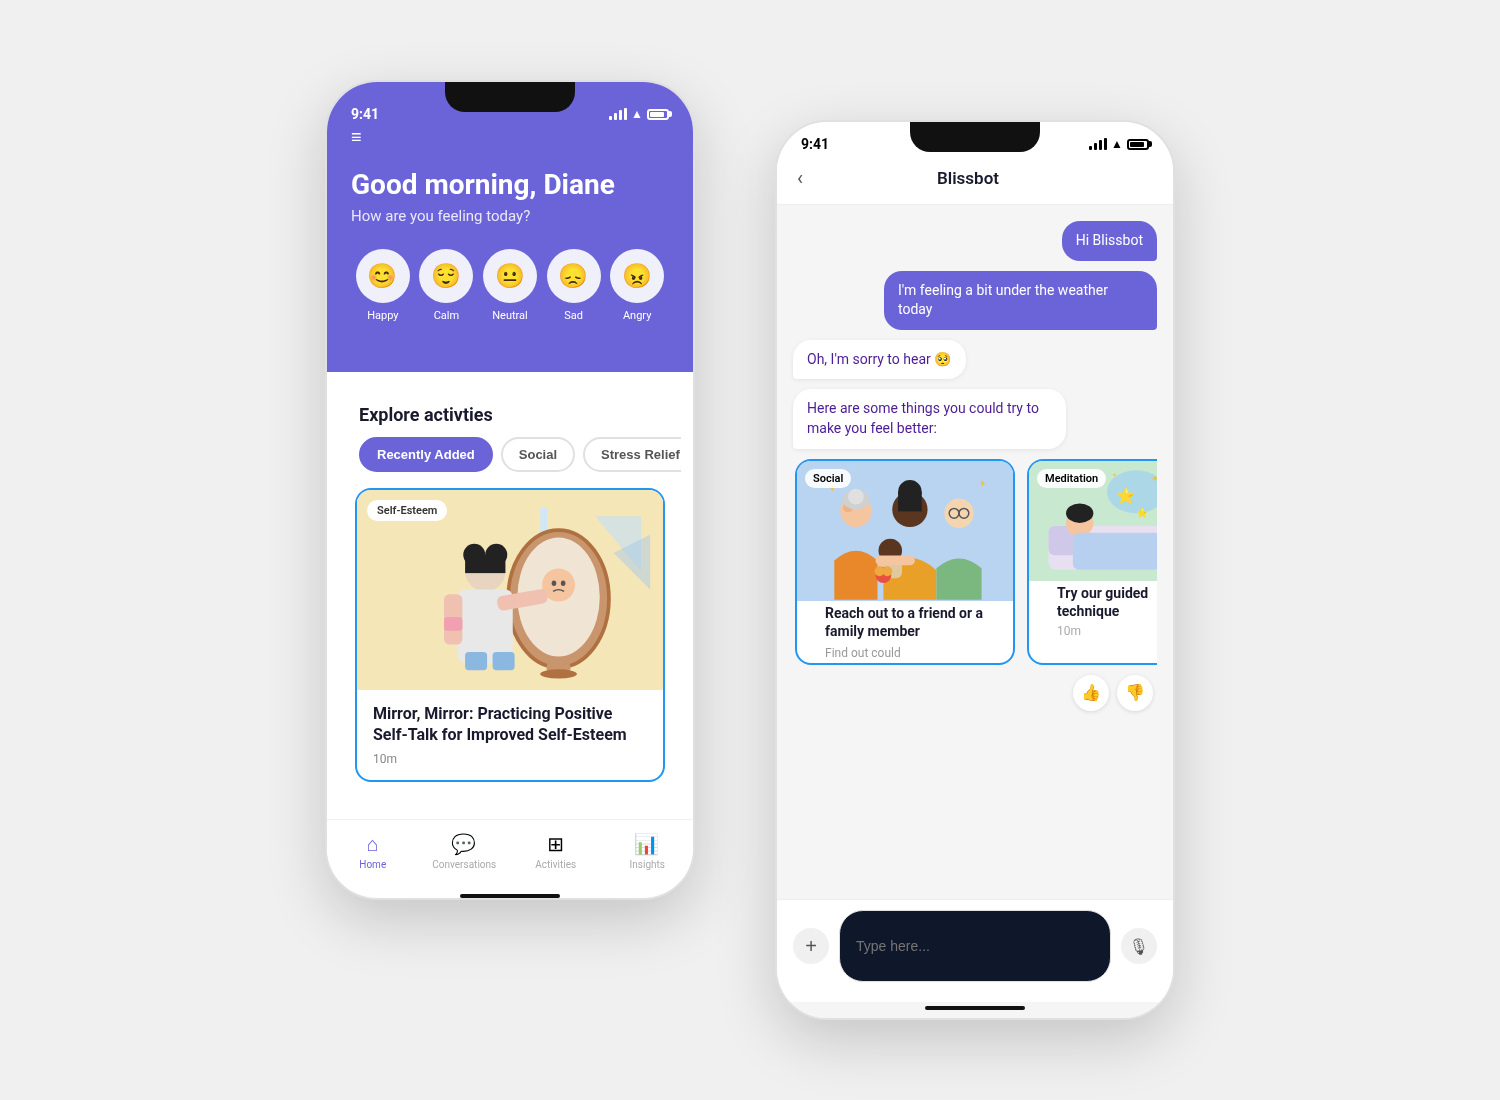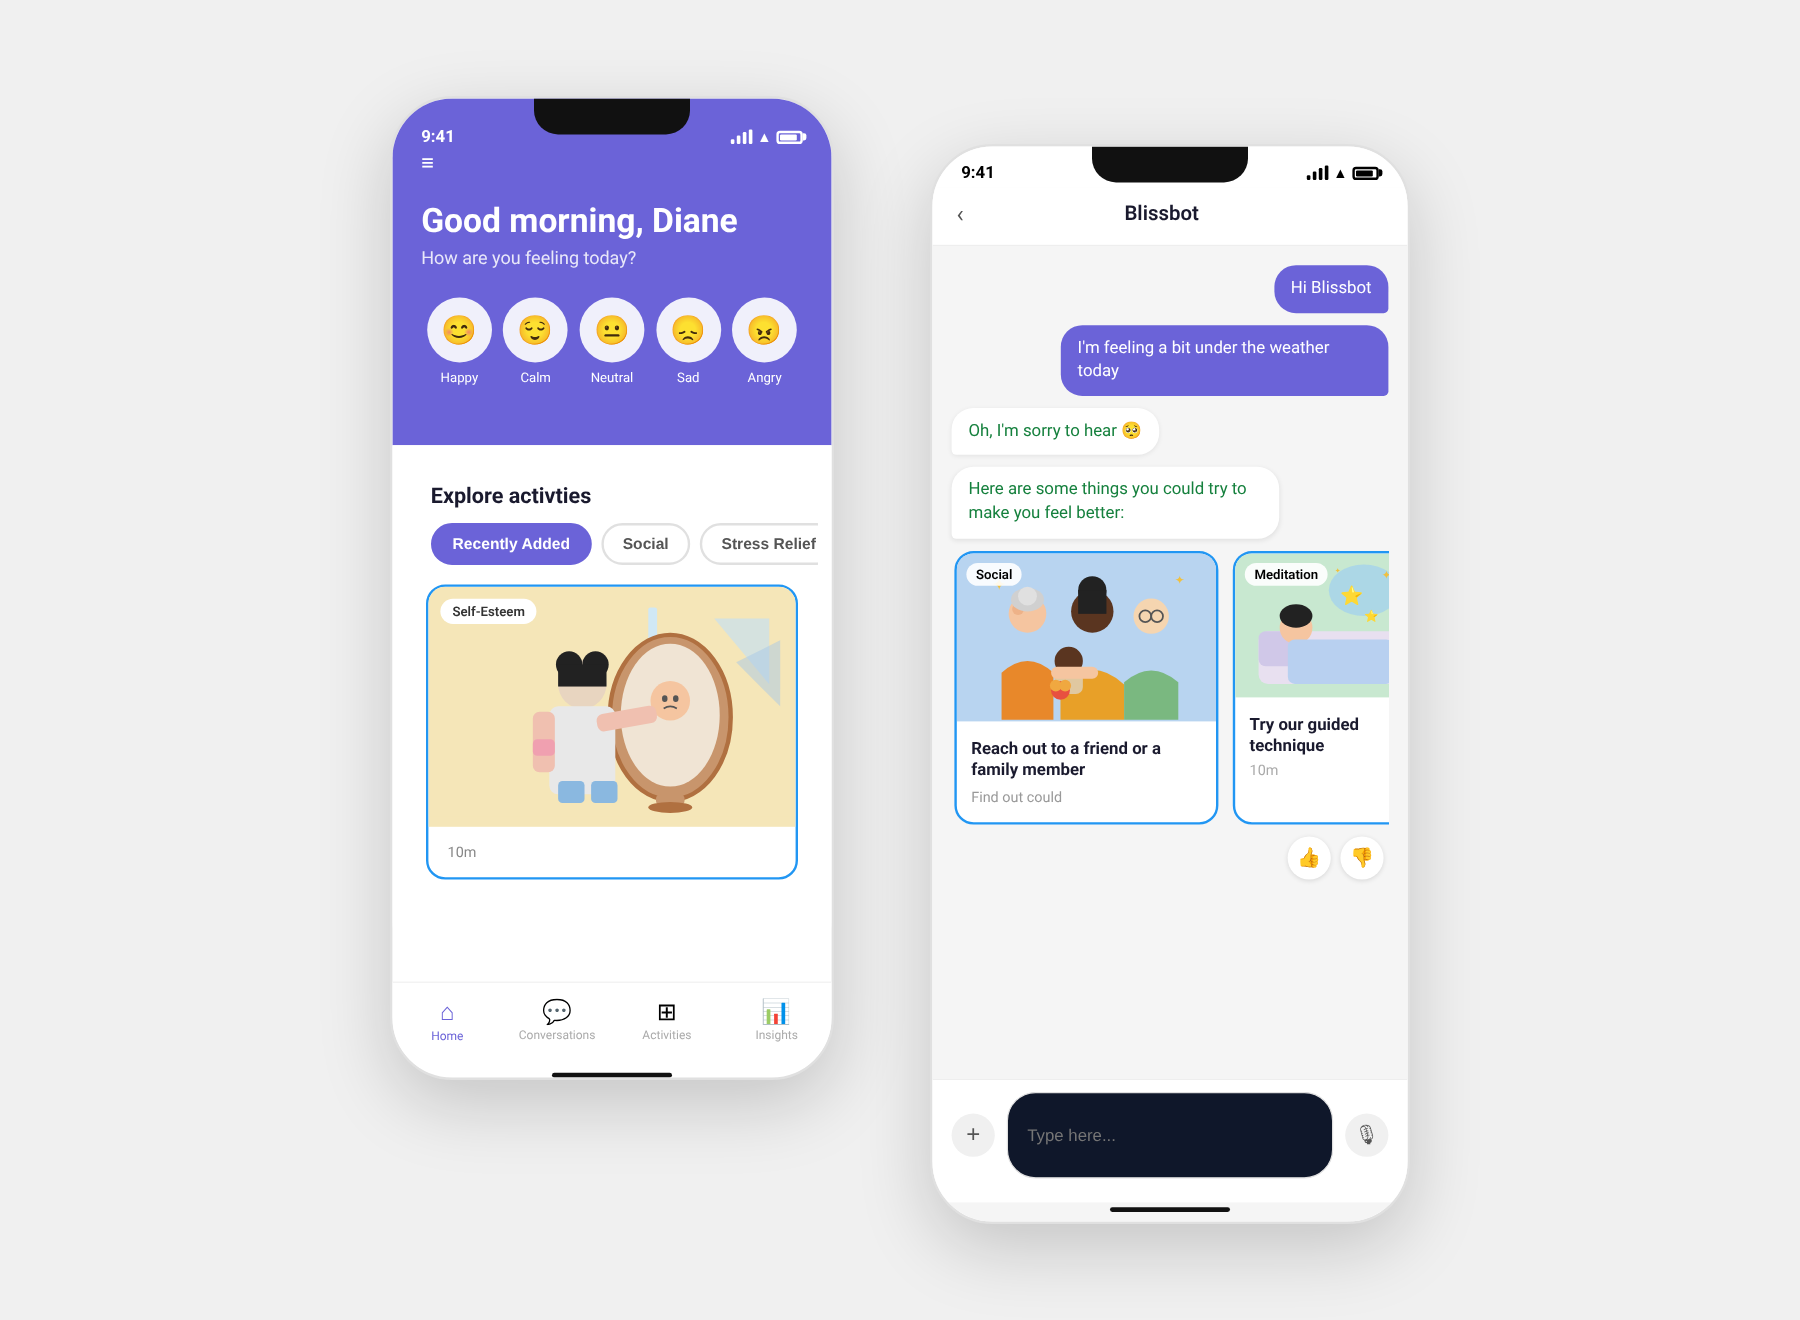--- a/index.html
+++ b/index.html
@@ -247,21 +247,21 @@
     }
     .msg-user {
       background: #6B63D8;
       color: #fff;
       align-self: flex-end;
       border-bottom-right-radius: 4px;
       margin-left: 11px;
     }
     .msg-bot {
       background: #fff;
-      color: #15803d;
+      color: #4c1d95;
       align-self: flex-start;
       border-bottom-left-radius: 4px;
       box-shadow: 0 1px 4px rgba(0,0,0,0.08);
     }
 
     .suggestions-row {
       display: flex;
       gap: 12px;
       padding: 0 2px;
       overflow-x: auto;
@@ -285,21 +285,21 @@
     .sug-badge {
       position: absolute;
       top: 8px; left: 8px;
       background: rgba(255,255,255,0.9);
       border-radius: 12px;
       padding: 3px 8px;
       font-size: 11px;
       font-weight: 600;
     }
     .sug-card-wrapper { position: relative; }
-    .sug-body { padding: 14px 12px; }
+    .sug-body { padding: 3px 12px; margin-left: 16px; }
     .sug-title { font-size: 14px; font-weight: 700; color: #1a1a2e; line-height: 1.3; }
     .sug-sub { font-size: 12px; color: #aaa; margin-top: 4px; }
     .sug-action { font-size: 12px; color: #999; margin-top: 6px; }
 
     .reaction-row {
       display: flex;
       justify-content: flex-end;
       gap: 8px;
       padding: 0 4px;
     }
@@ -458,20 +458,21 @@
               <rect x="118" y="168" width="24" height="20" fill="#8ab8e0" rx="4"></rect>
               <rect x="148" y="168" width="24" height="20" fill="#8ab8e0" rx="4"></rect>
 
               <rect x="152" y="108" width="55" height="16" rx="6" fill="#f0c0b0" transform="rotate(-10 152 108)"></rect>
 
               <rect x="207" y="180" width="26" height="10" rx="4" fill="#c8956c"></rect>
               <ellipse cx="220" cy="192" rx="20" ry="5" fill="#b07040"></ellipse>
             </svg>
           </div>
           <div class="card-body">
+            <div class="card-title">Mirror, Mirror: Practicing Positive Self-Talk for Improved Self-Esteem</div>
             <div class="card-duration">10m</div>
           </div>
         </div>
       </div>
 
       <div class="bottom-nav">
         <div class="nav-item active">
           <span class="nav-icon">⌂</span>
           <span class="nav-label">Home</span>
         </div>

